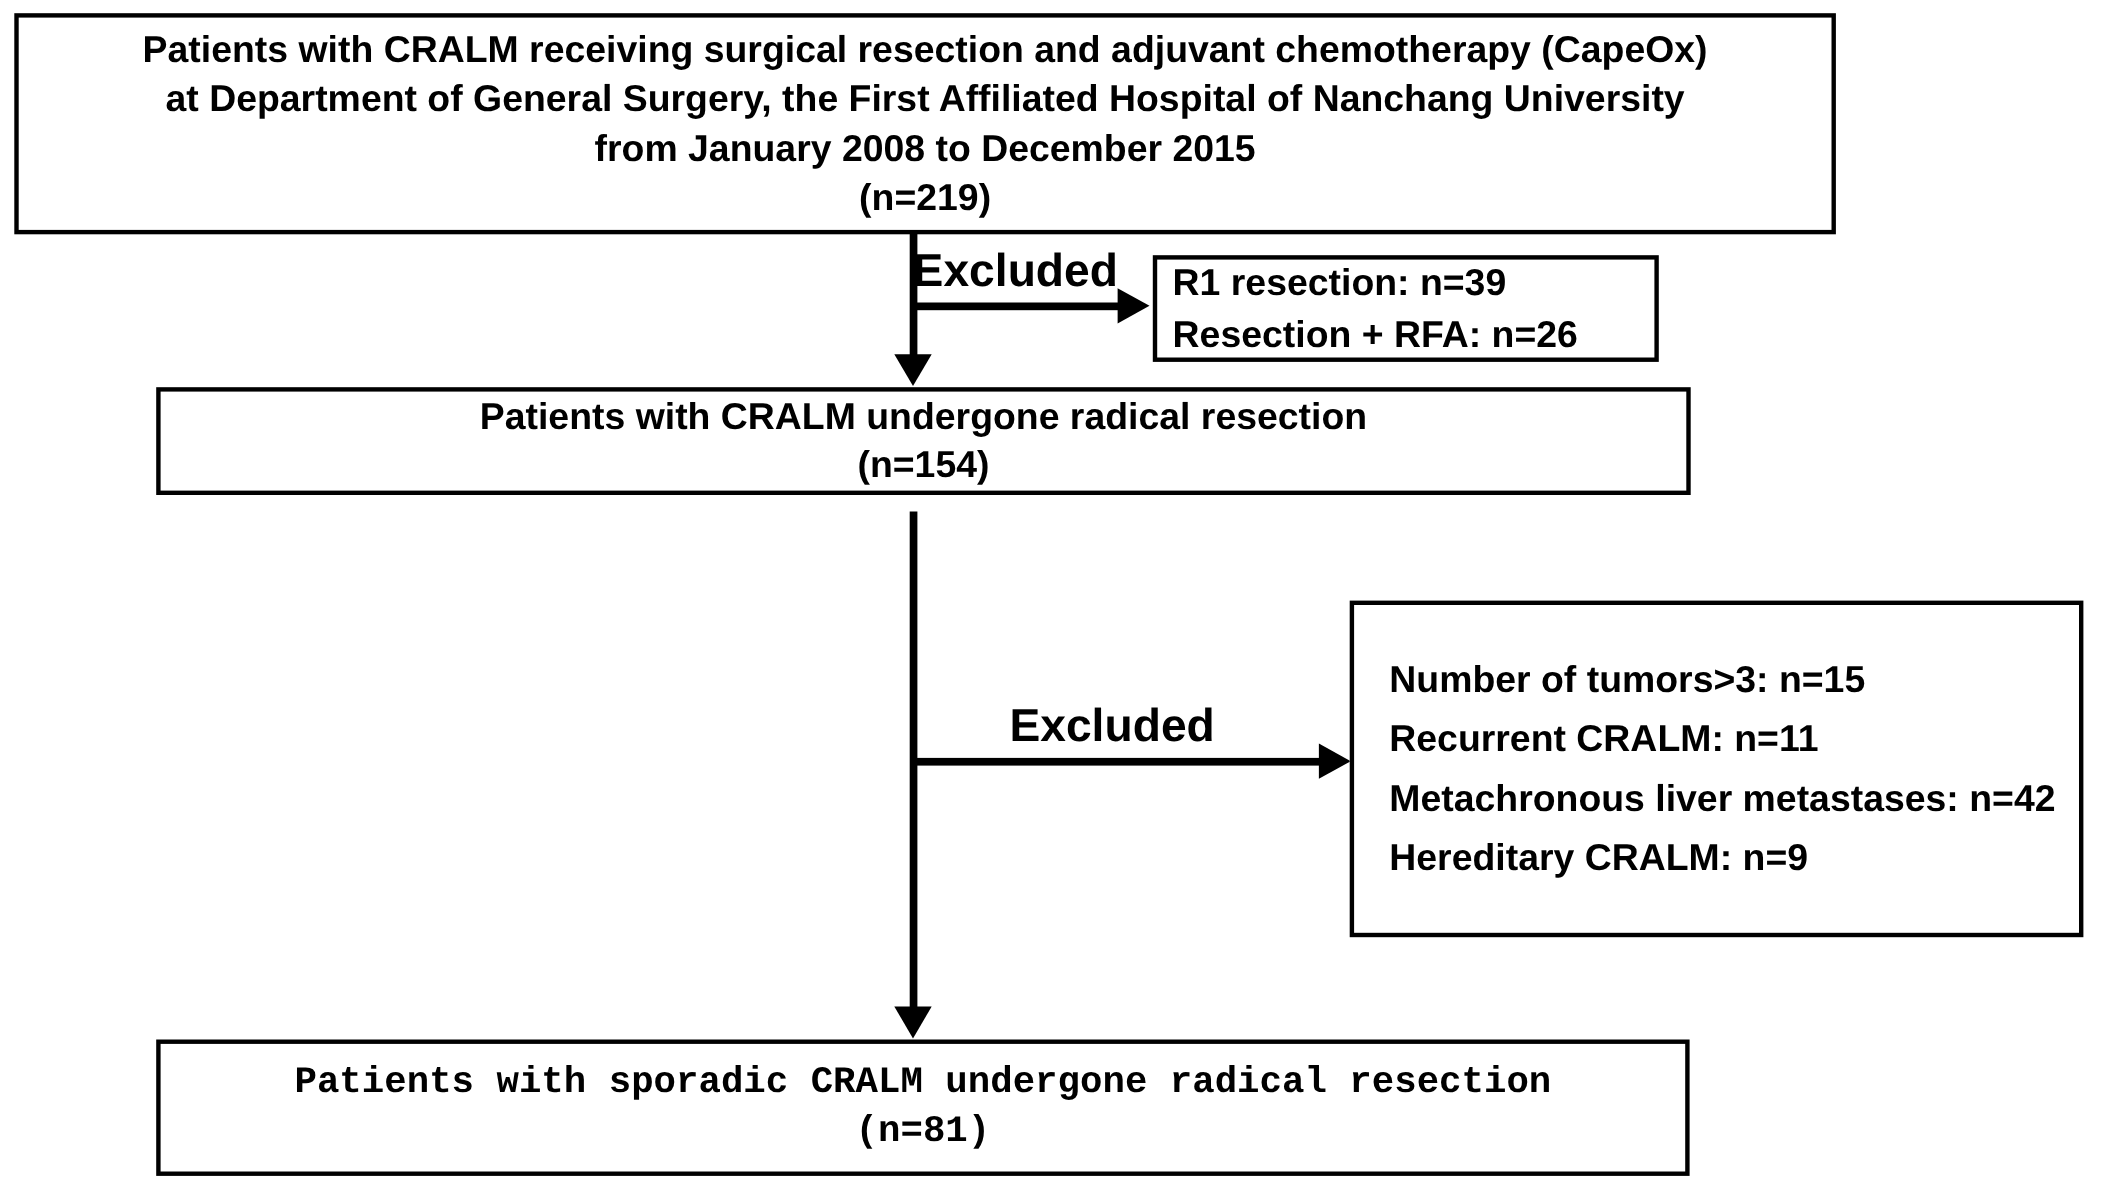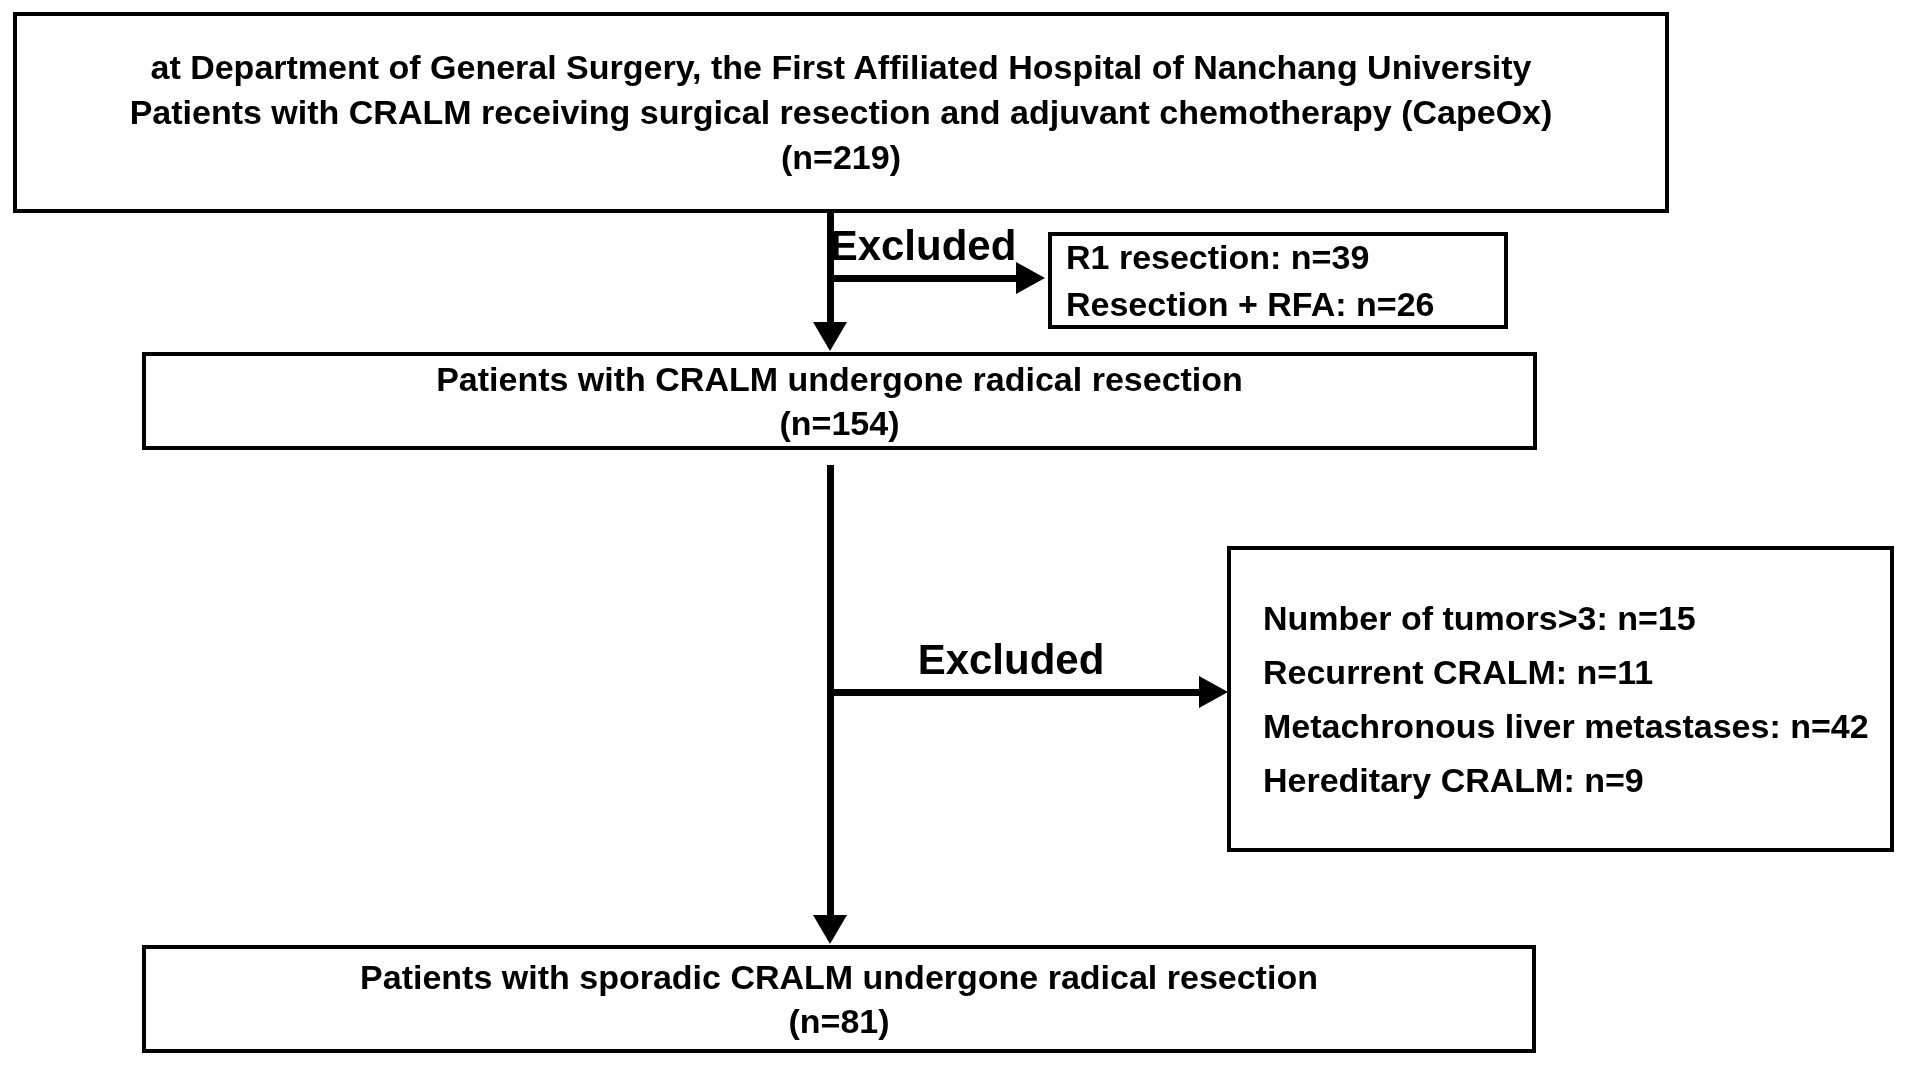--- a/index.html
+++ b/index.html
@@ -23,21 +23,21 @@
     justify-content: center;
     font-size: 34px;
   }
   .box.center { align-items: center; text-align: center; }
   .box.left   { align-items: flex-start; text-align: center; }
 
   #top-box    { left: 13px;   top: 12px;  width: 1656px; height: 201px; line-height: 45px; }
   #excl-box-1 { left: 1048px; top: 232px; width: 460px;  height: 97px;  line-height: 47px; padding-left: 14px; }
   #mid-box    { left: 142px;  top: 352px; width: 1395px; height: 98px; line-height: 44px; }
   #excl-box-2 { left: 1227px; top: 546px; width: 667px;  height: 306px; line-height: 54px; padding-left: 32px; }
-  #bottom-box { left: 142px;  top: 945px; width: 1394px; height: 108px; line-height: 44px; }
+  #bottom-box { left: 142px;  top: 945px; width: 1394px; height: 124px; line-height: 44px; font-family: Liberation Mono, monospace; }
 
   .vline { position: absolute; width: 7px; background: #000000; }
   #vline-1 { left: 827px; top: 212px; height: 112px; }
   #vline-2 { left: 827px; top: 465px; height: 452px; }
 
   .hline { position: absolute; height: 7px; background: #000000; }
   #hline-1 { left: 830px; top: 275px; width: 189px; }
   #hline-2 { left: 830px; top: 689px; width: 371px; }
 
   .arrow-down {
@@ -66,22 +66,23 @@
   }
   #excluded-label-1 { left: 923px;  top: 270px; }
   #excluded-label-2 { left: 1011px; top: 684px; }
 </style>
 </head>
 <body>
 
 <div class="canvas">
 
   <div class="box center" id="top-box">
+    <div>Patients with CRALM receiving surgical resection and adjuvant chemotherapy (CapeOx)</div>
     <div>at Department of General Surgery, the First Affiliated Hospital of Nanchang University</div>
-    <div>Patients with CRALM receiving surgical resection and adjuvant chemotherapy (CapeOx)</div>
+    <div>from January 2008 to December 2015</div>
     <div>(n=219)</div>
   </div>
 
   <div class="vline" id="vline-1"></div>
   <div class="arrow-down" id="arrow-down-1"></div>
 
   <div class="excluded-label" id="excluded-label-1">Excluded</div>
   <div class="hline" id="hline-1"></div>
   <div class="arrow-right" id="arrow-right-1"></div>
   <div class="box left" id="excl-box-1">

